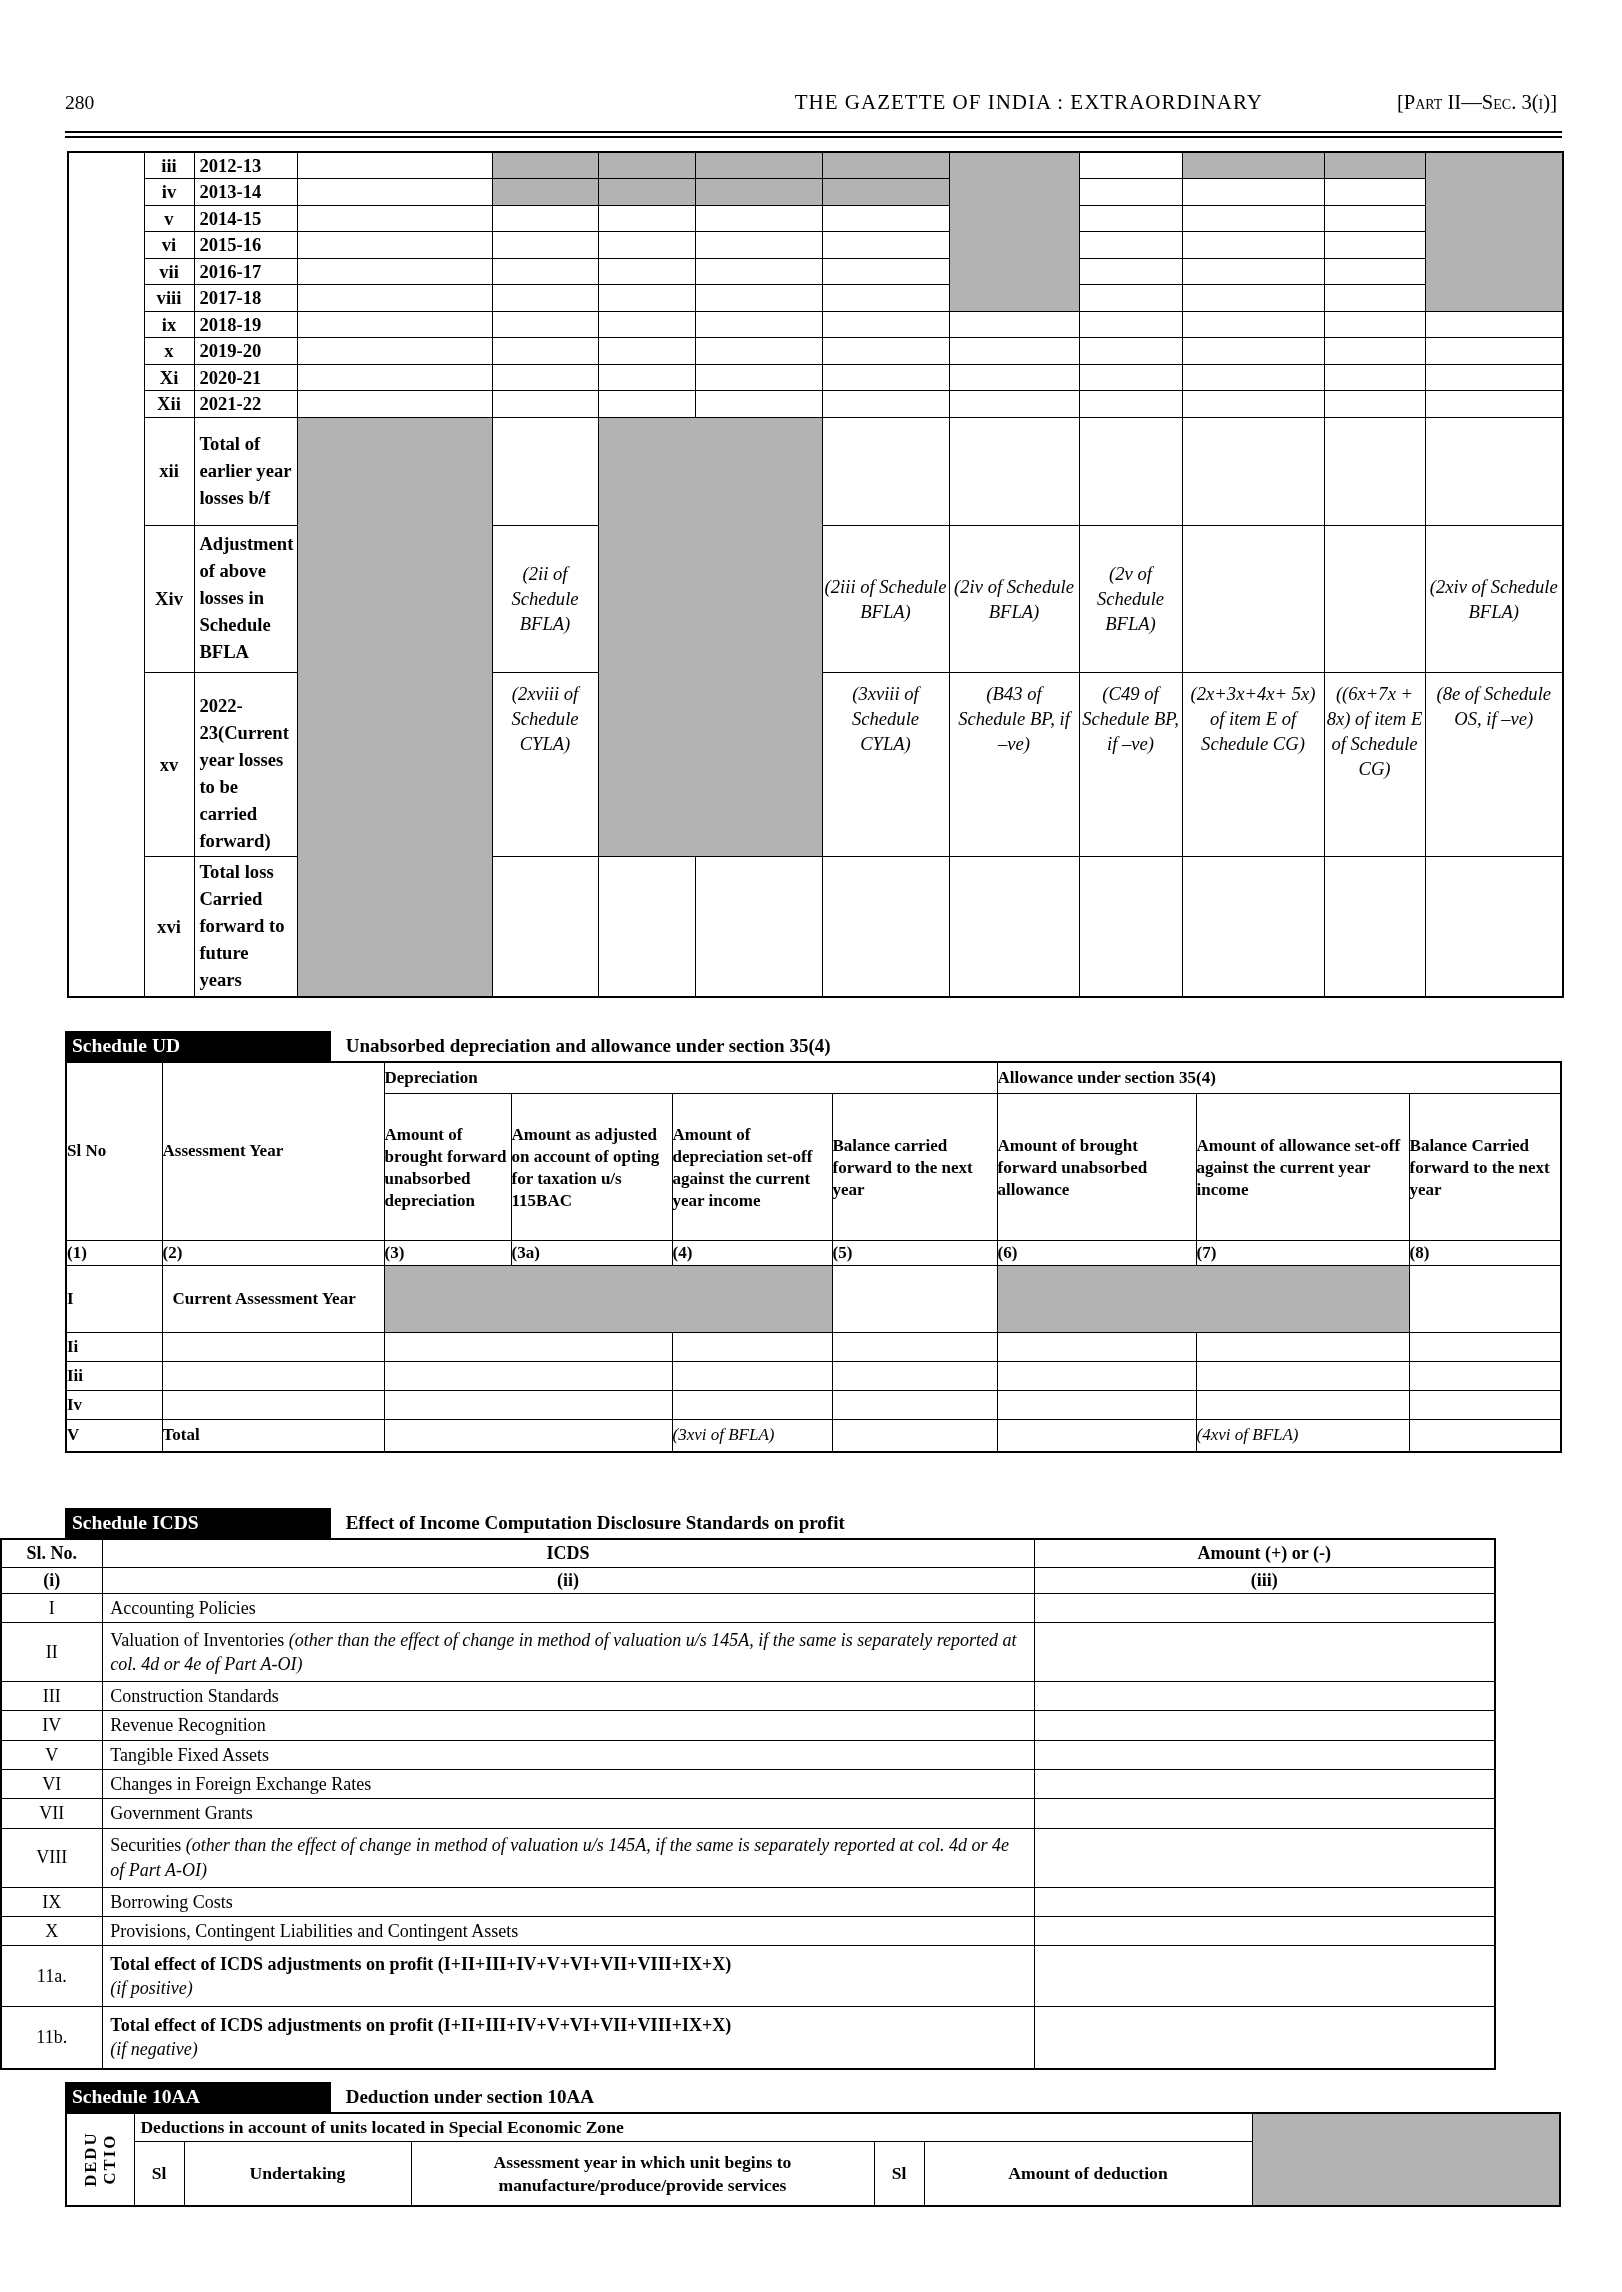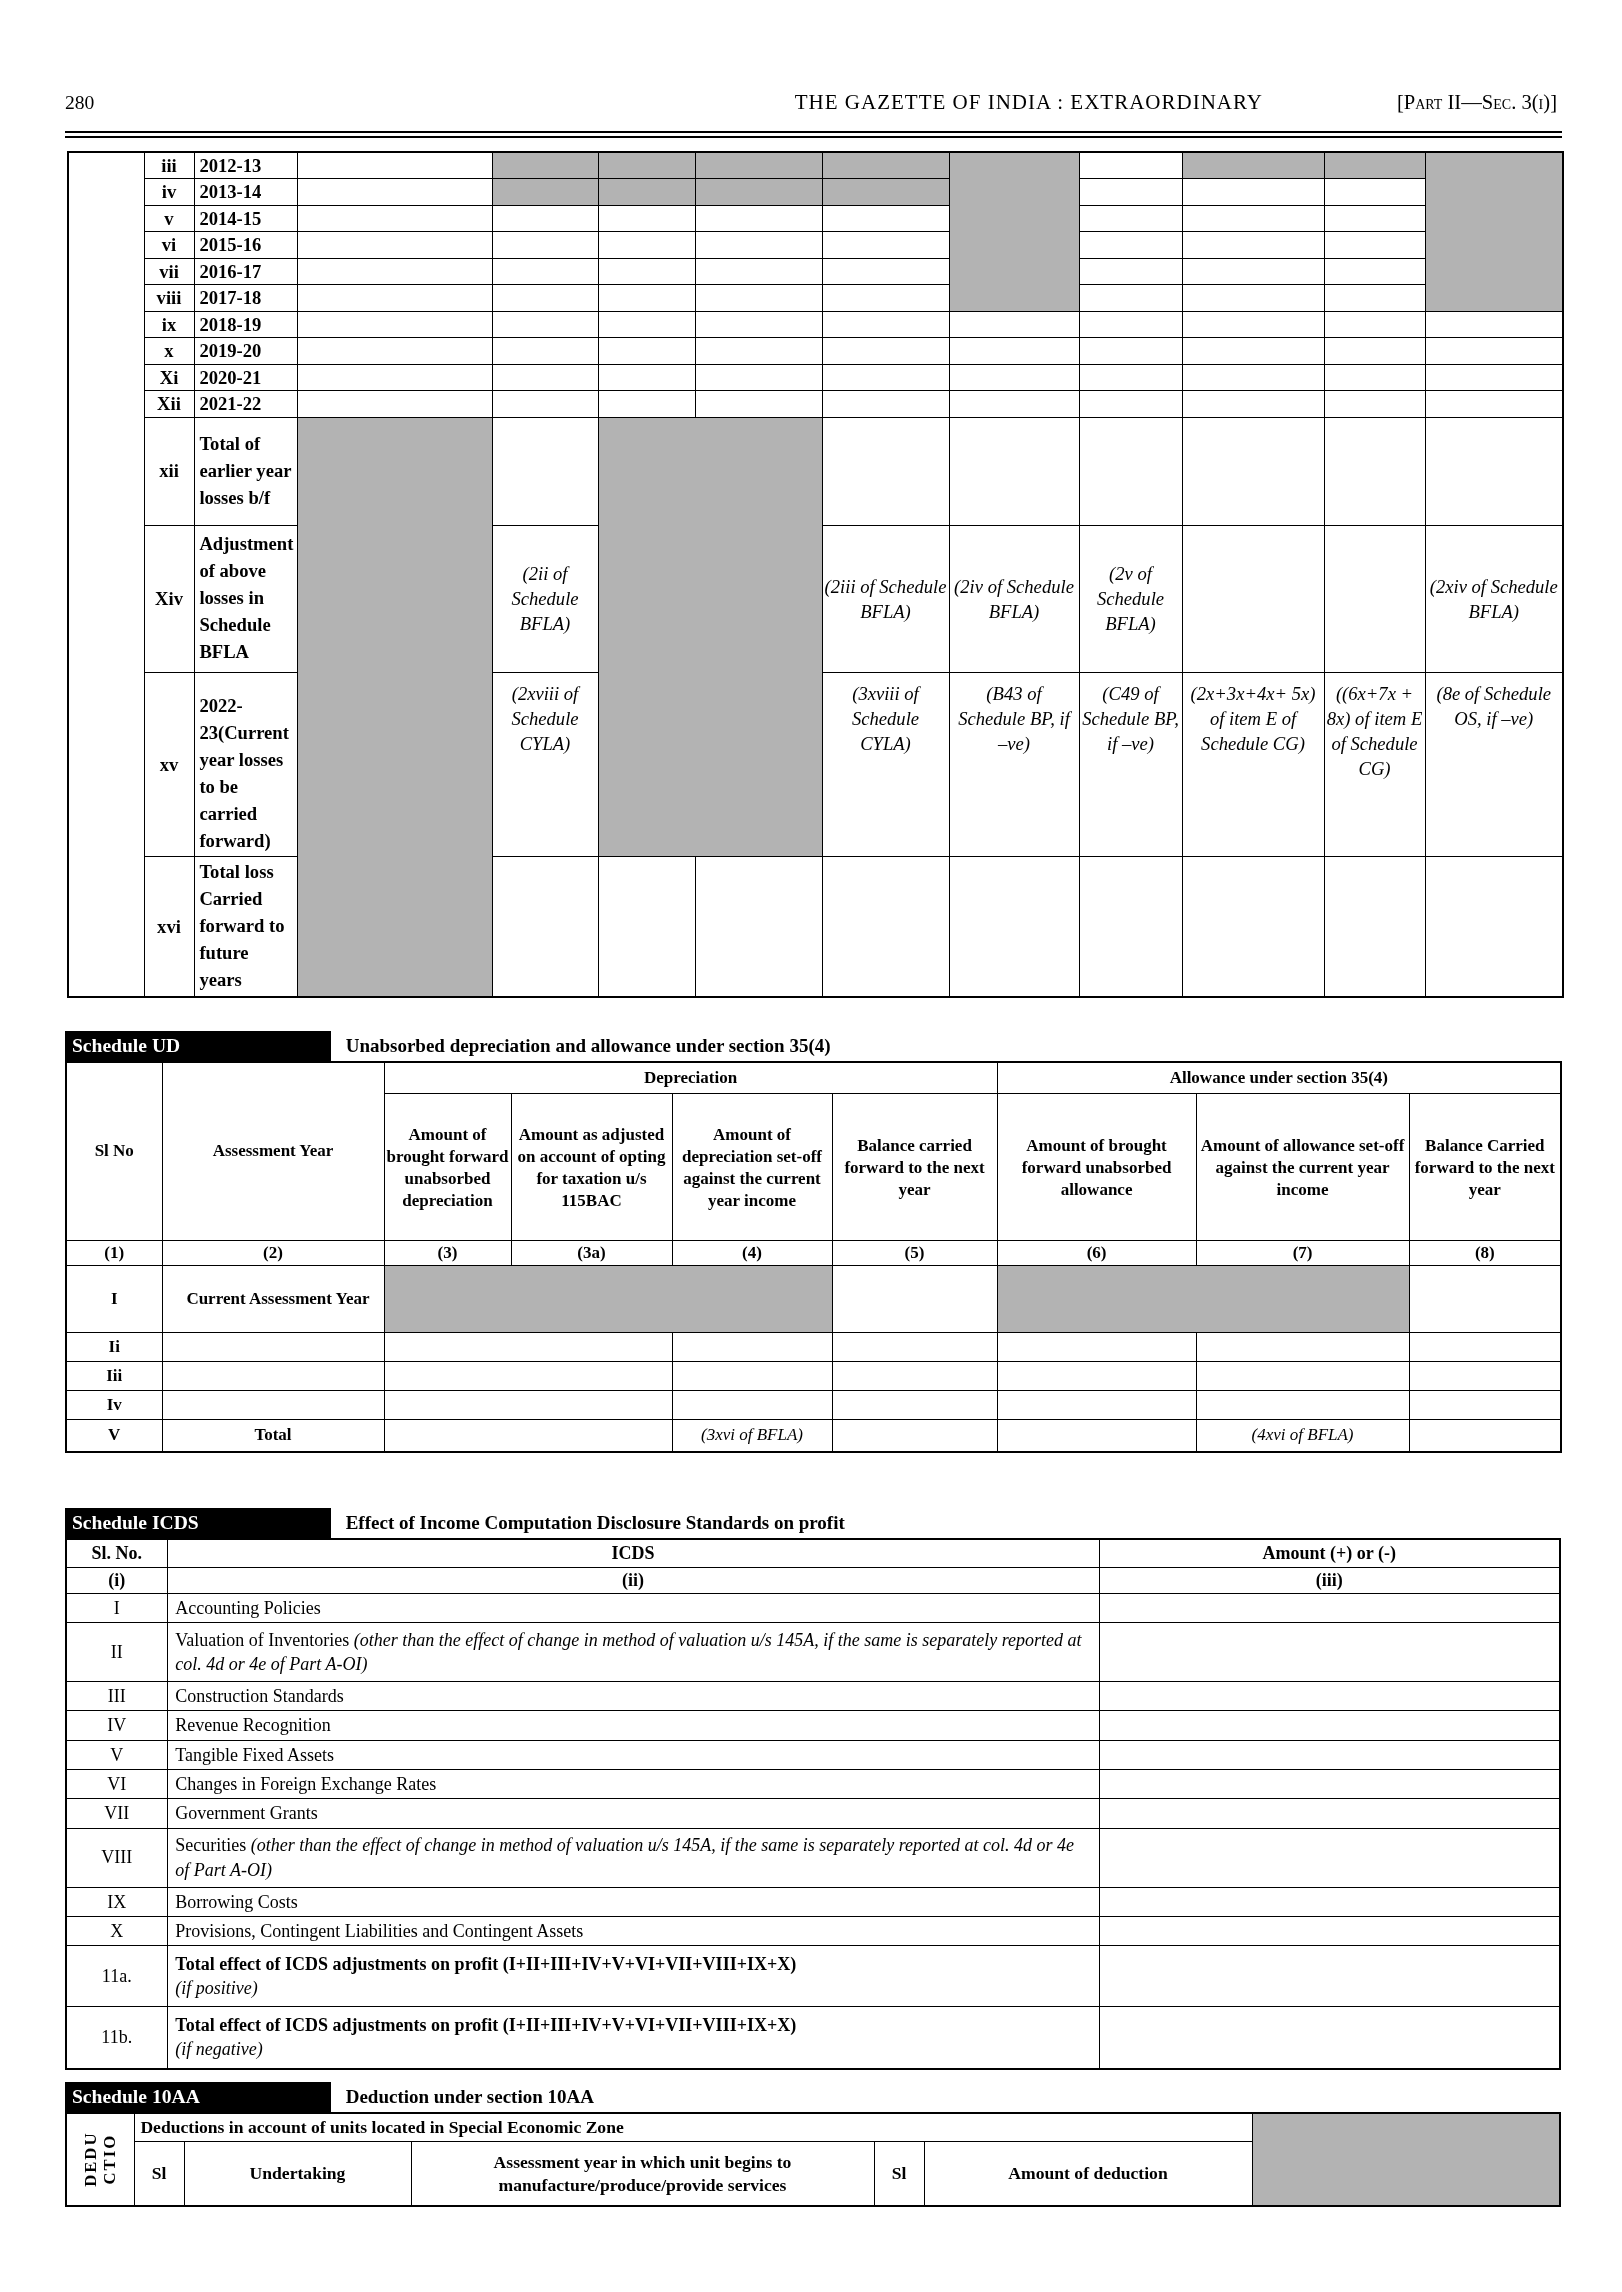--- a/index.html
+++ b/index.html
@@ -28,28 +28,28 @@
   .ref { font-style:italic; text-align:center; vertical-align:middle; font-size:15.7px; line-height:1.35; padding:2px; }
   .vtop { vertical-align:top; padding-top:7.8px; }
 
   
   .bar-row { margin-left:65px; display:flex; align-items:center; }
   .bar { background:#000; color:#fff; width:266px; height:30px; font-weight:bold; font-size:19.6px; display:flex; align-items:center; padding-left:6.9px; }
   .bar-title { font-weight:bold; font-size:19px; margin-left:14.7px; }
 
   
   .ud { margin-left:65px; width:1494px; border:2px solid #000; }
-  .ud td { font-size:17px; text-align:center; vertical-align:middle; line-height:1.3; }
+  .ud td { font-size:17px; vertical-align:middle; line-height:1.3; }
   .hb { font-weight:bold; }
   .sub { vertical-align:top; padding-top:2.9px; font-weight:bold; font-size:16.7px; }
   .udlbl { font-weight:bold; text-align:left; padding-left:10px; }
   .udref { font-style:italic; font-size:16px; }
 
   
-  .icds { margin-left:65px; width:1494px; border:2px solid #000; }
+  .icds { width:1494px; border:2px solid #000; }
   .icds td { font-size:18px; vertical-align:middle; line-height:1.35; }
   .c { text-align:center; }
   .item { text-align:left; padding:2px 7.8px 2px 7.8px; }
   .item i.note { font-style:italic; }
   .item .b { font-weight:bold; }
   .item i { font-style:italic; }
 
   
   .saa { margin-left:65px; width:1494px; border:2px solid #000; }
   .saa td { font-size:17.6px; font-weight:bold; text-align:center; vertical-align:middle; line-height:1.3; }

